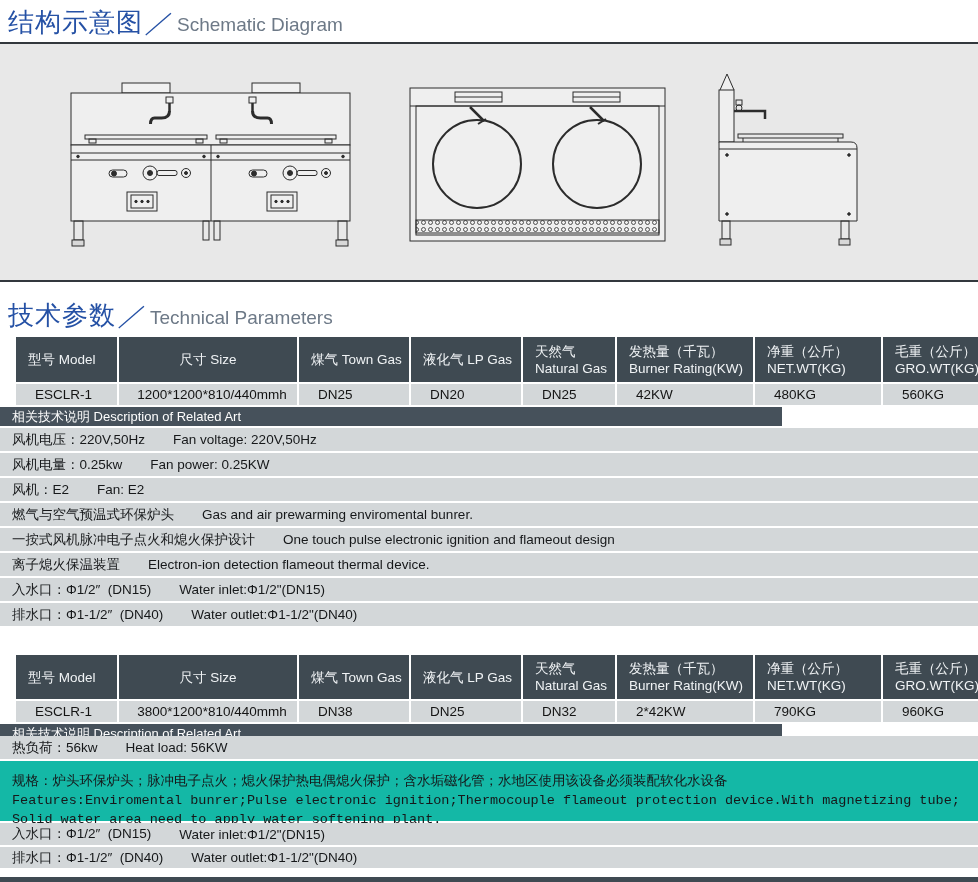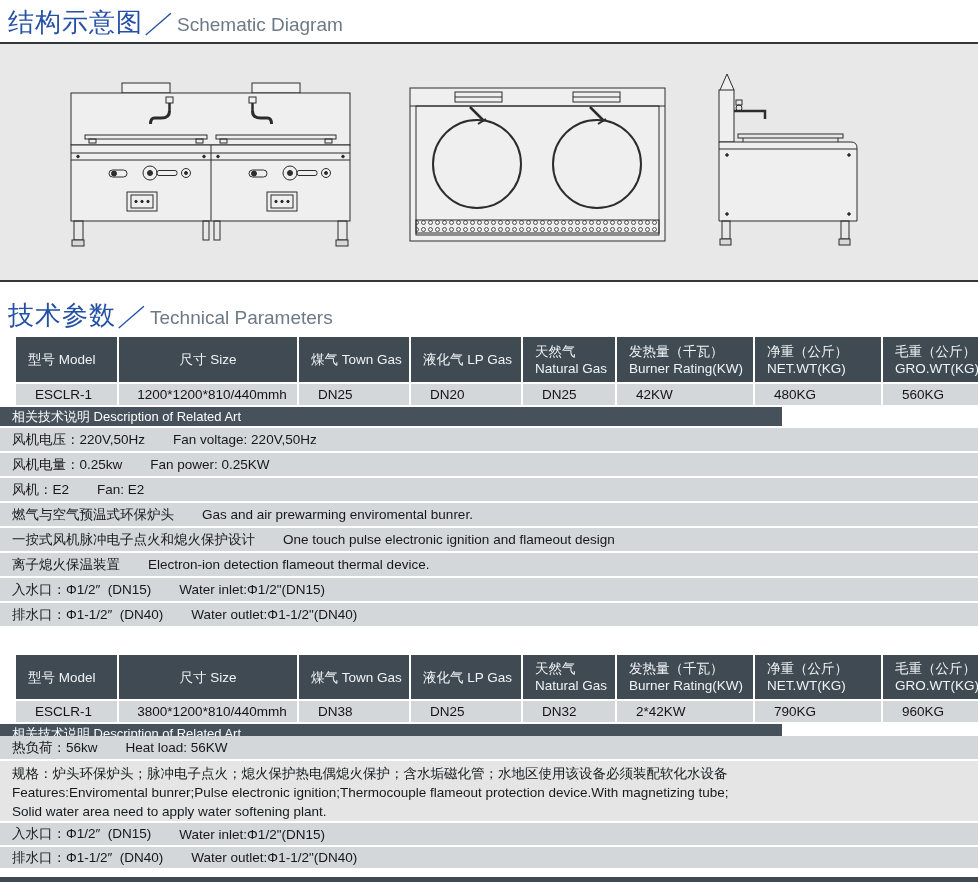--- a/index.html
+++ b/index.html
@@ -43,22 +43,22 @@
   
   .desc-list{position:absolute;left:0;width:978px;display:flex;flex-direction:column;gap:2px;}
   .list1{top:428px}
   .list2{top:736px}
   .drow{height:23px;background:#d3d7d9;display:flex;align-items:center;padding-left:12px;
         font-size:13.5px;color:#16181a;box-sizing:border-box;}
   .drow .zh{white-space:pre;}
   .drow .en{margin-left:28px;white-space:pre;}
   .h22{height:22px}
   .h21{height:21px}
-  .features{height:60px;background:#e5e5e5;padding:3px 0 0 12px;font-size:13.5px;line-height:19px;
-            color:#16181a;box-sizing:border-box;display:block;}
+  .features{height:60px;background:#14b8a6;padding:11px 0 0 12px;font-size:13.5px;line-height:19px;
+            color:#16181a;box-sizing:border-box;display:block;font-family:Liberation Mono, monospace;}
 
   .bottom-bar{position:absolute;top:877px;left:0;width:978px;height:5px;background:#3f4a52;}
 </style>
 </head>
 <body>
 
 <div class="page">
 
   <div class="sec-title t1">
     <span class="zh-title">结构示意图</span>

